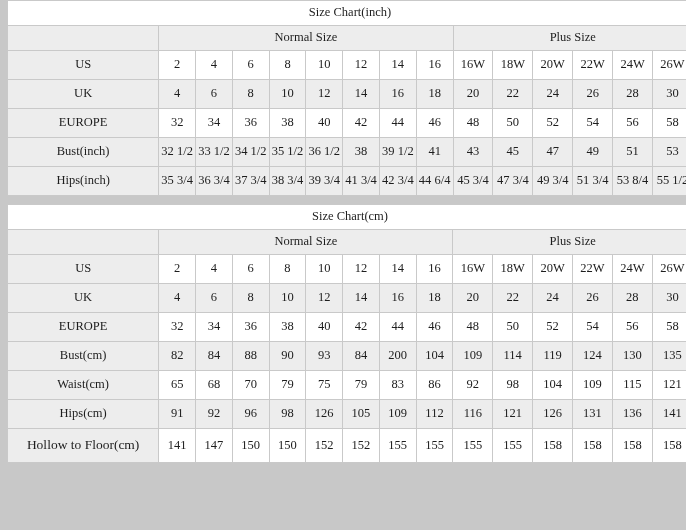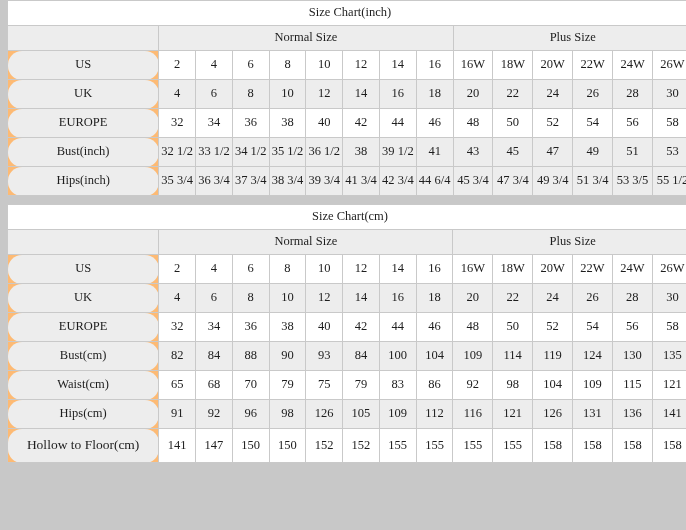--- a/index.html
+++ b/index.html
@@ -65,21 +65,20 @@
     font-size: 13.5px;
   }
   tr.shade td {
     background: #ededed;
   }
   tr.plain td {
     background: #ffffff;
   }
   tr.shade td.rowhead, tr.plain td.rowhead {
     background: #ededed;
-    border-radius: 14px;
   }
   .data-row td { height: 28px; }
   .tall-row td { height: 33px; }
   .c-small { font-size: 12px; }
 </style>
 </head>
 <body>
 
 <div id="root">
     <div class="chart-block">
@@ -185,21 +184,21 @@
             <td class="c-small">37 3/4</td>
             <td class="c-small">38 3/4</td>
             <td class="c-small">39 3/4</td>
             <td class="c-small">41 3/4</td>
             <td class="c-small">42 3/4</td>
             <td class="c-small">44 6/4</td>
             <td class="c-small">45 3/4</td>
             <td class="c-small">47 3/4</td>
             <td class="c-small">49 3/4</td>
             <td class="c-small">51 3/4</td>
-            <td class="c-small">53 3/5</td>
+            <td class="c-small">53 8/4</td>
             <td class="c-small">55 1/2</td>
           </tr>
         </tbody>
       </table>
     </div>
     <div class="gap"></div>
     <div class="chart-block">
       <table class="size-table">
         <colgroup>
           <col style="width: 146px;">
@@ -279,21 +278,21 @@
             <td>58</td>
           </tr>
           <tr class="shade data-row">
             <td class="rowhead">Bust(cm)</td>
             <td>82</td>
             <td>84</td>
             <td>88</td>
             <td>90</td>
             <td>93</td>
             <td>84</td>
-            <td>100</td>
+            <td>200</td>
             <td>104</td>
             <td>109</td>
             <td>114</td>
             <td>119</td>
             <td>124</td>
             <td>130</td>
             <td>135</td>
           </tr>
           <tr class="plain data-row">
             <td class="rowhead">Waist(cm)</td>

